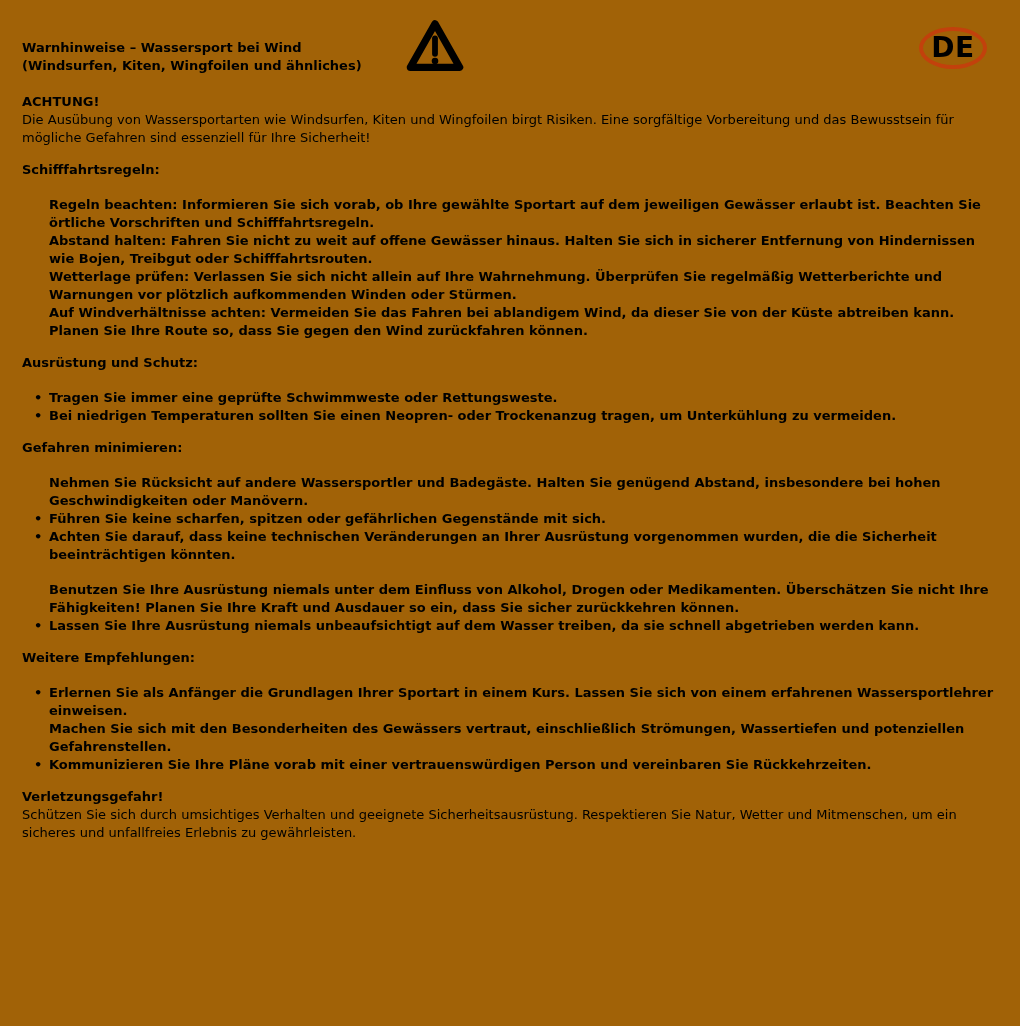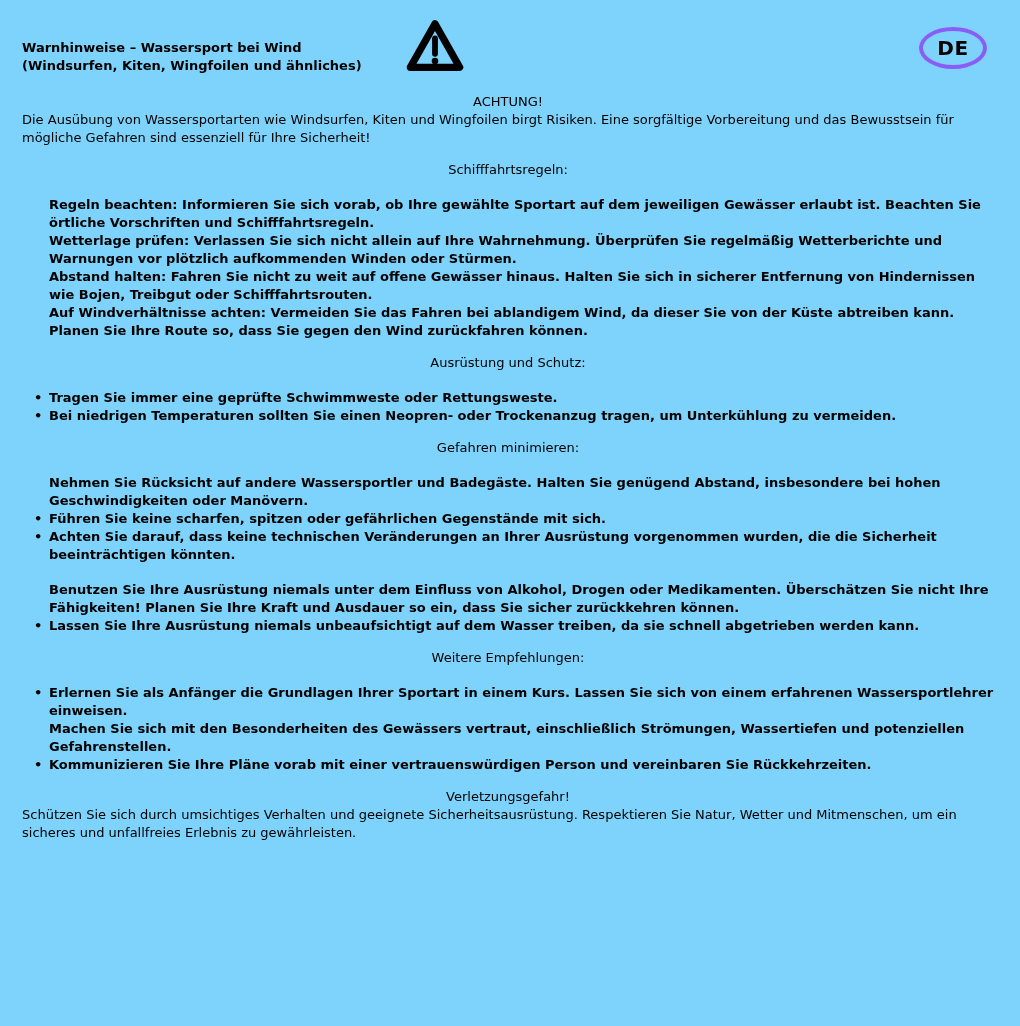--- a/index.html
+++ b/index.html
@@ -1,21 +1,21 @@
 <!DOCTYPE html>
 <html><head>
 <meta charset="utf-8">
 <style>
   * { margin: 0; padding: 0; box-sizing: border-box; }
   html, body { background: #ffffff; }
   .page {
     position: relative;
     width: 1020px;
     height: 1026px;
-    background: #7dd3fc;
+    background: #a16207;
     color: #000000;
     font-family: "DejaVu Sans", "Liberation Sans", sans-serif;
     font-size: 13px;
     line-height: 18px;
     overflow: hidden;
   }
   .header { position: relative; height: 93px; }
   .doc-title {
     position: absolute;
     left: 22px;
@@ -27,35 +27,35 @@
     position: absolute;
     left: 406px;
     top: 18px;
   }
   .lang-badge {
     position: absolute;
     left: 919px;
     top: 27px;
     width: 68px;
     height: 42px;
-    border: 4px solid #8b5cf6;
+    border: 4px solid #c2410c;
     border-radius: 50%;
     display: flex;
     align-items: center;
     justify-content: center;
     font-weight: bold;
-    font-size: 20px;
+    font-size: 28px;
     letter-spacing: 0.5px;
     padding-bottom: 1px;
     text-align: right;
   }
   .content { padding: 0 26px 0 22px; }
   .section { margin-top: 14px; }
   .section.first { margin-top: 0; }
-  .heading { font-weight: normal; text-align: center; }
+  .heading { font-weight: bold; }
   .items { margin-top: 17px; }
   .item { margin-left: 27px; position: relative; font-weight: bold; }
   .item.bulleted::before {
     content: "\2022";
     position: absolute;
     left: -15px;
     top: 0;
   }
 </style>
 </head>
@@ -82,22 +82,22 @@
 
   <div class="content">
       <div class="section first">
         <div class="heading">ACHTUNG!</div>
         <div class="para">Die Ausübung von Wassersportarten wie Windsurfen, Kiten und Wingfoilen birgt Risiken. Eine sorgfältige Vorbereitung und das Bewusstsein für mögliche Gefahren sind essenziell für Ihre Sicherheit!</div>
       </div>
       <div class="section">
         <div class="heading">Schifffahrtsregeln:</div>
         <div class="items">
           <div class="item">Regeln beachten: Informieren Sie sich vorab, ob Ihre gewählte Sportart auf dem jeweiligen Gewässer erlaubt ist. Beachten Sie örtliche Vorschriften und Schifffahrtsregeln.</div>
+          <div class="item">Abstand halten: Fahren Sie nicht zu weit auf offene Gewässer hinaus. Halten Sie sich in sicherer Entfernung von Hindernissen wie Bojen, Treibgut oder Schifffahrtsrouten.</div>
           <div class="item">Wetterlage prüfen: Verlassen Sie sich nicht allein auf Ihre Wahrnehmung. Überprüfen Sie regelmäßig Wetterberichte und Warnungen vor plötzlich aufkommenden Winden oder Stürmen.</div>
-          <div class="item">Abstand halten: Fahren Sie nicht zu weit auf offene Gewässer hinaus. Halten Sie sich in sicherer Entfernung von Hindernissen wie Bojen, Treibgut oder Schifffahrtsrouten.</div>
           <div class="item">Auf Windverhältnisse achten: Vermeiden Sie das Fahren bei ablandigem Wind, da dieser Sie von der Küste abtreiben kann. Planen Sie Ihre Route so, dass Sie gegen den Wind zurückfahren können.</div>
         </div>
       </div>
       <div class="section">
         <div class="heading">Ausrüstung und Schutz:</div>
         <div class="items">
           <div class="item bulleted">Tragen Sie immer eine geprüfte Schwimmweste oder Rettungsweste.</div>
           <div class="item bulleted">Bei niedrigen Temperaturen sollten Sie einen Neopren- oder Trockenanzug tragen, um Unterkühlung zu vermeiden.</div>
         </div>
       </div>

